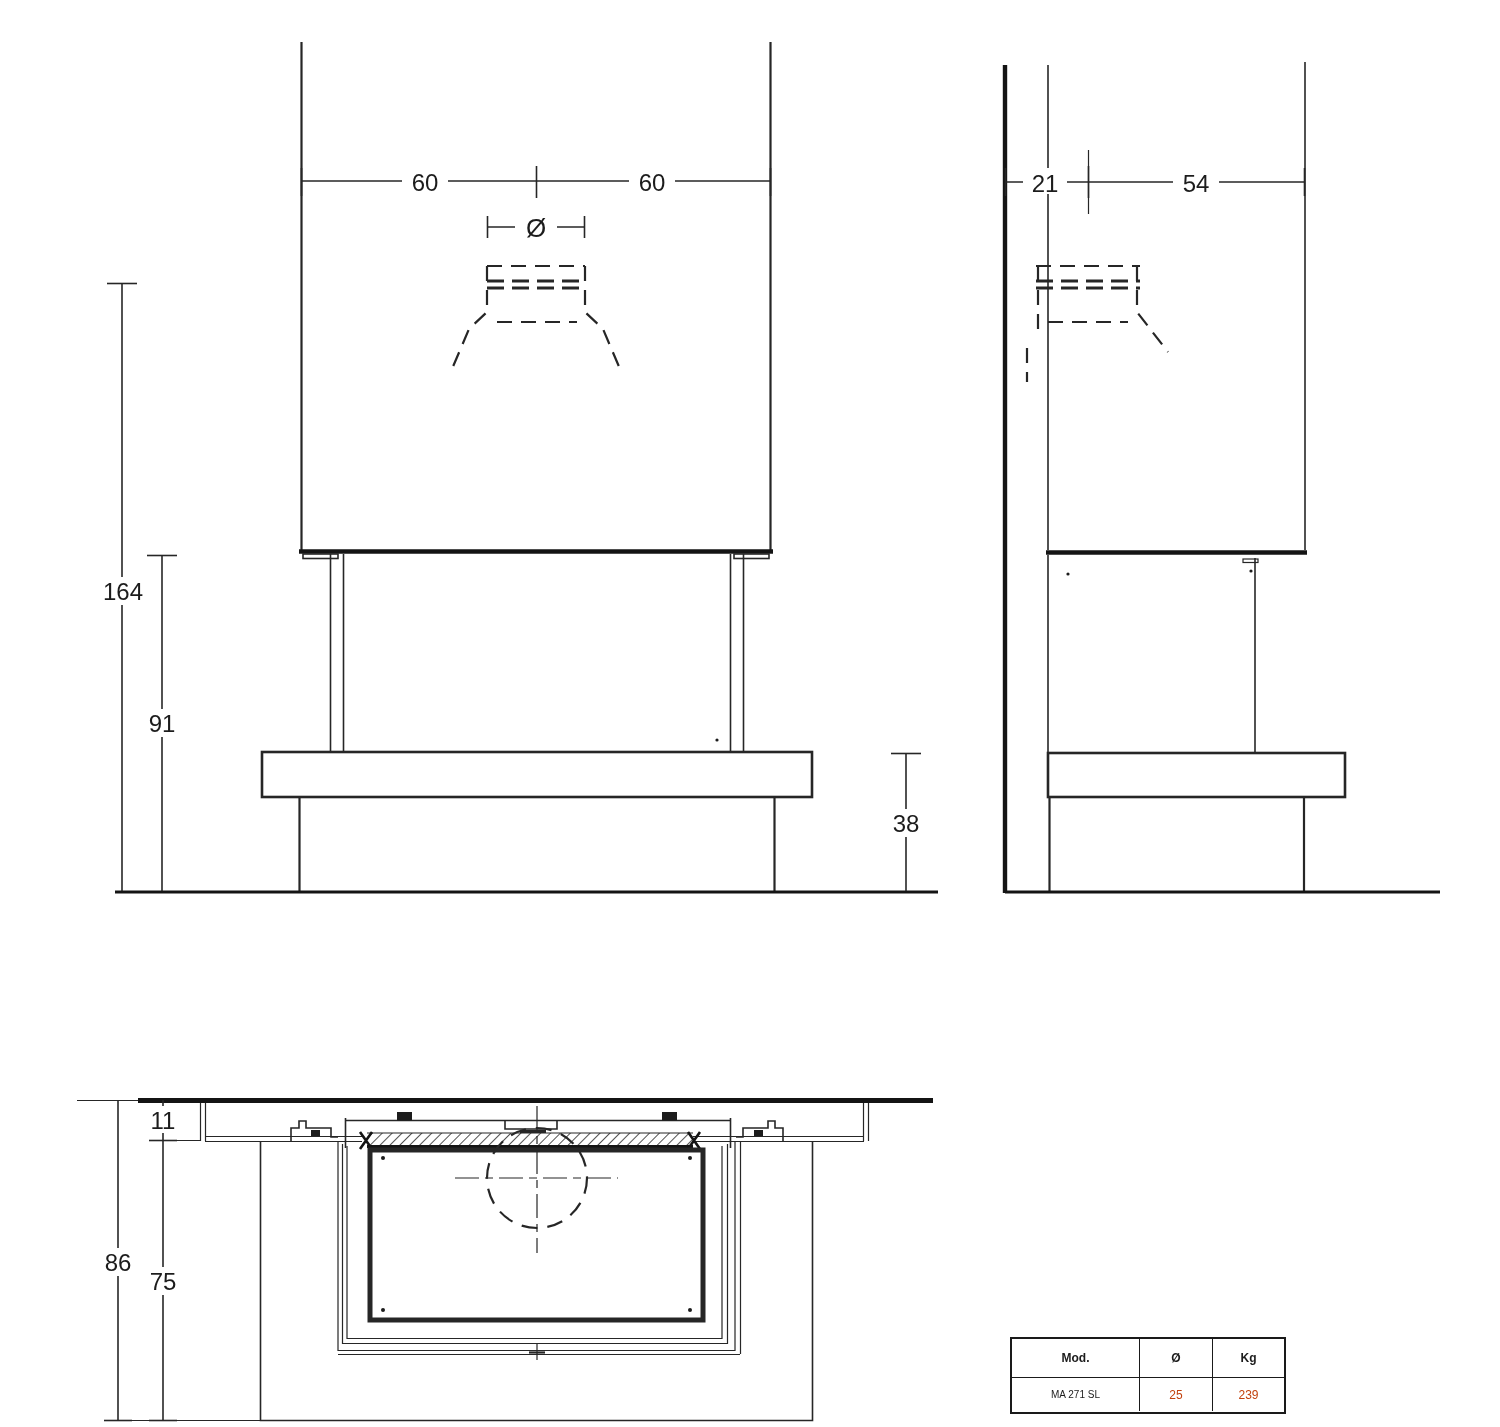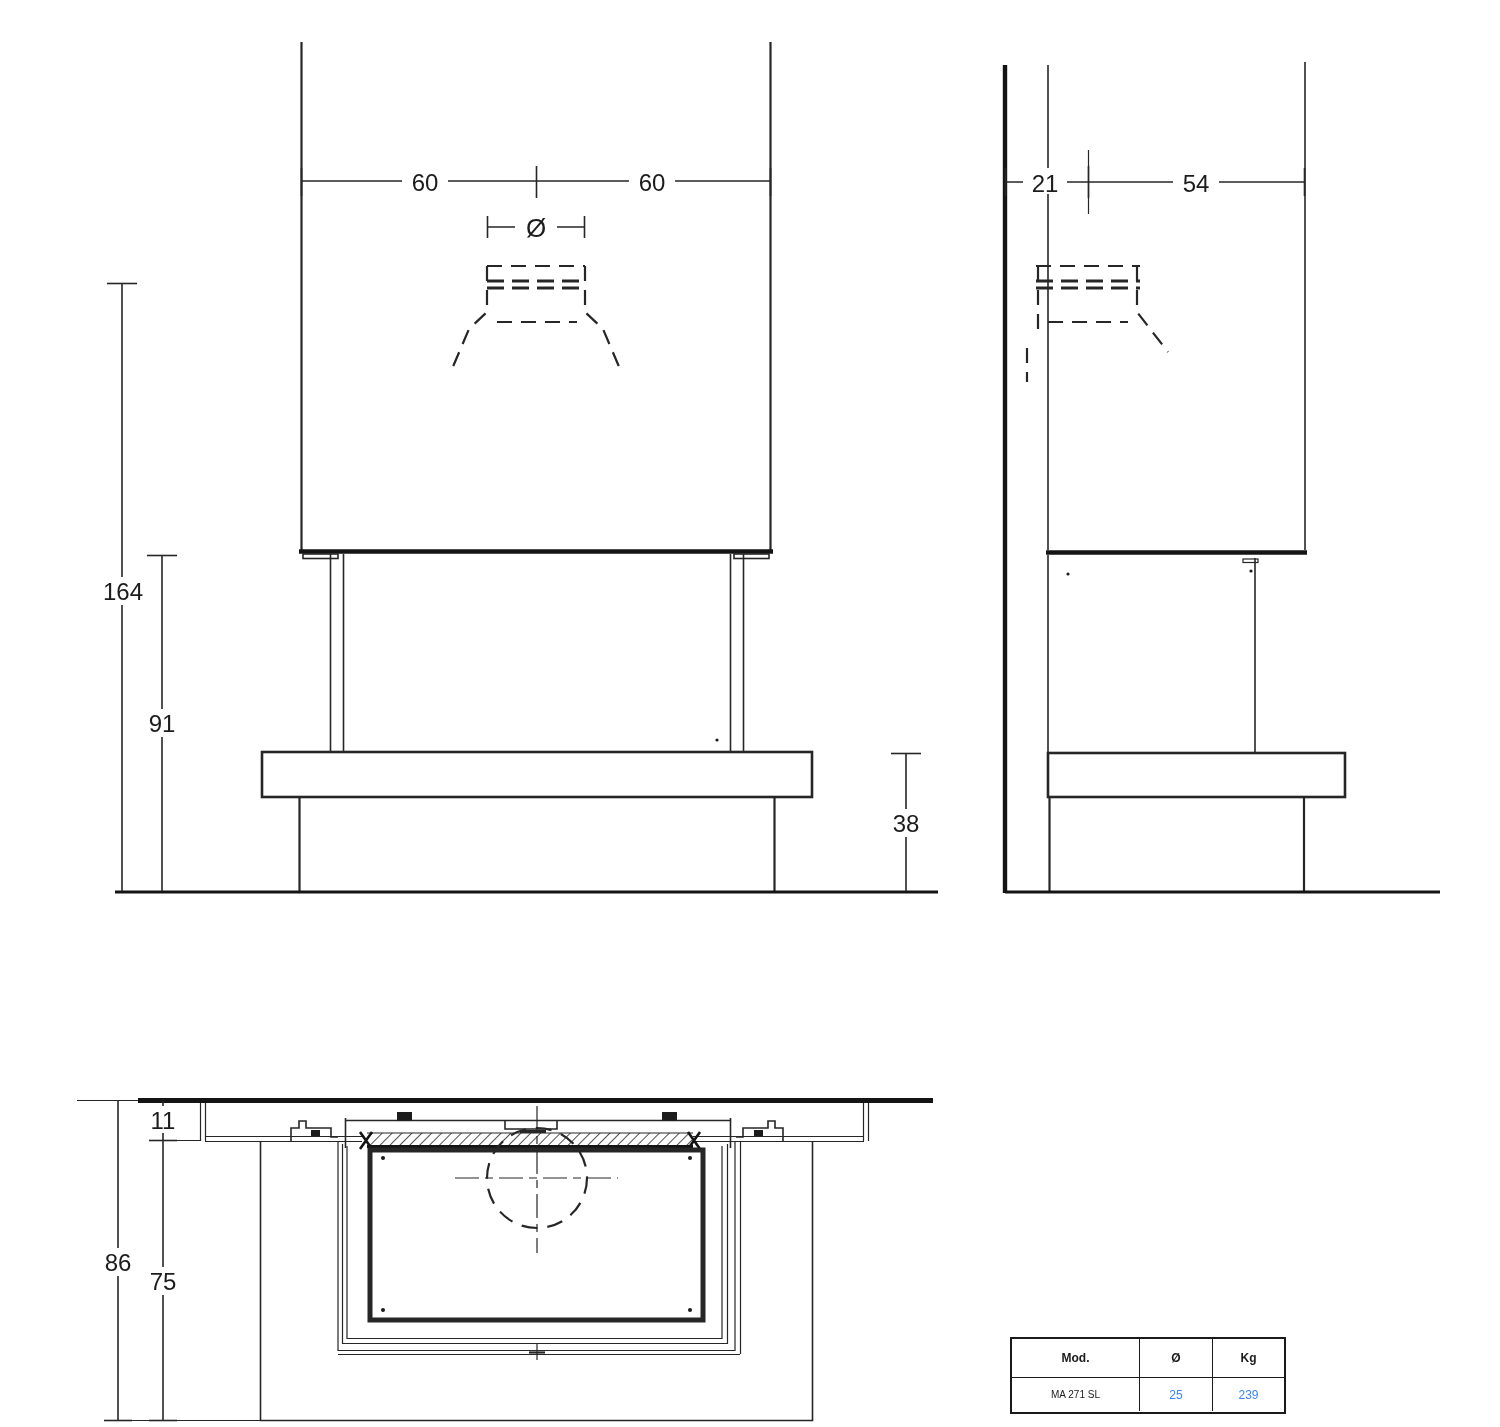--- a/index.html
+++ b/index.html
@@ -25,21 +25,21 @@
   
   .spec-table{position:absolute;left:1010px;top:1337px;width:276px;height:77px;
     border:2.5px solid #1a1a1a;box-sizing:border-box;background:#fff;color:#1c1c1c;}
   .st-row{display:grid;grid-template-columns:128px 73px 1fr;}
   .st-head{height:39px;border-bottom:1.6px solid #1a1a1a;box-sizing:border-box;}
   .st-data{height:33px;}
   .st-cell{display:flex;align-items:center;justify-content:center;box-sizing:border-box;}
   .st-cell.b1,.st-cell.b2{border-right:1.6px solid #1a1a1a;}
   .st-head .st-cell{font-weight:bold;font-size:12px;}
   .st-data .st-mod{font-size:10px;}
-  .st-data .st-num{font-size:12px;color:#3b82f6;}
+  .st-data .st-num{font-size:12px;color:#c2410c;}
 </style>
 </head>
 <body>
 
 <div class="canvas">
 <svg width="1500" height="1427" viewBox="0 0 1500 1427">
   <defs>
     <pattern id="hatch" width="7" height="7" patternUnits="userSpaceOnUse" patternTransform="rotate(45)">
       <rect width="7" height="7" fill="#ffffff"></rect>
       <line x1="0" y1="0" x2="0" y2="7" stroke="#5a5a5a" stroke-width="1.6"></line>

